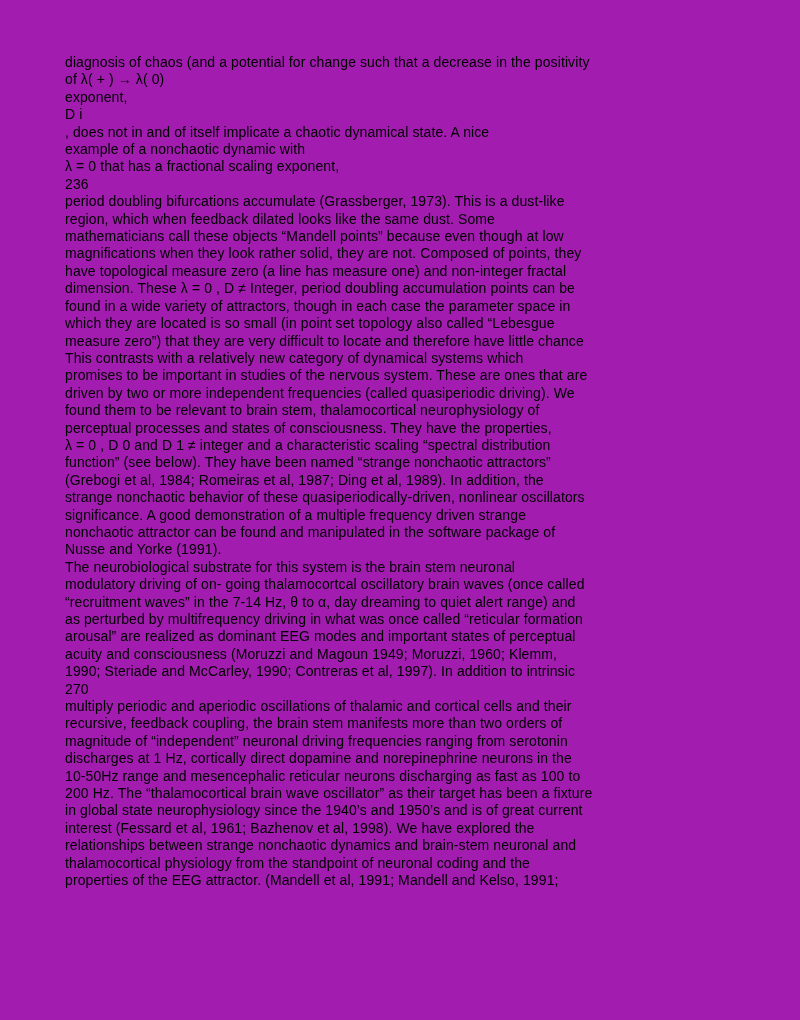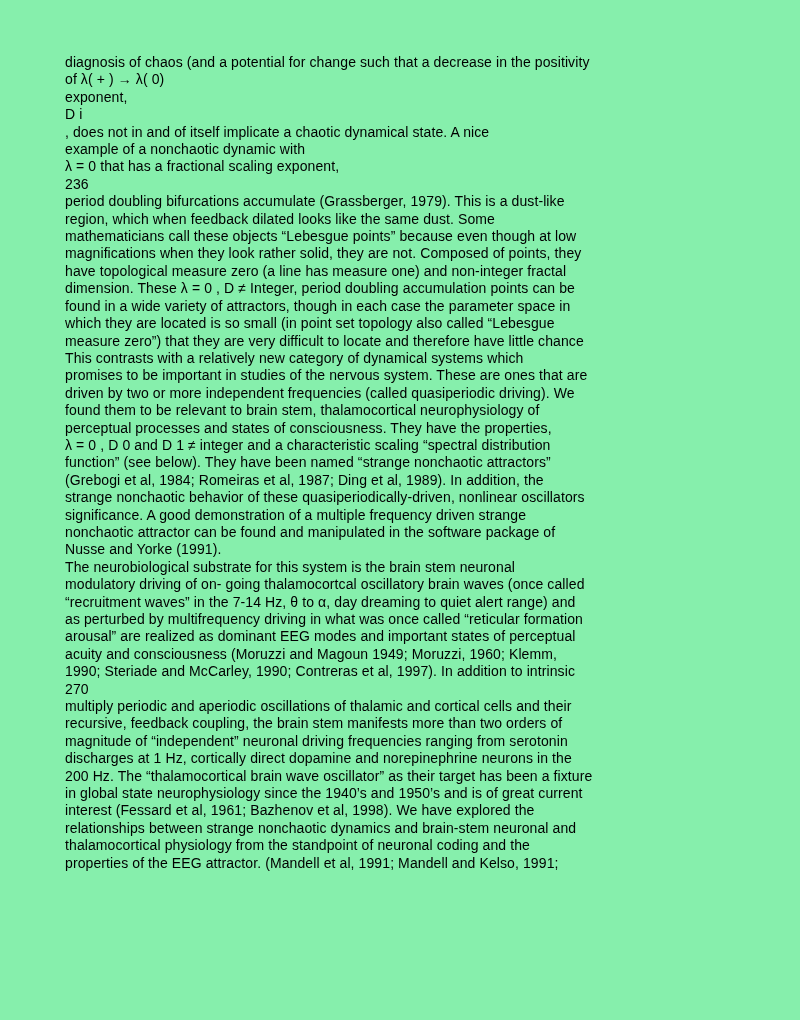--- a/index.html
+++ b/index.html
@@ -4,21 +4,21 @@
 <style>
   html, body {
     margin: 0;
     padding: 0;
     background: #ffffff;
   }
   .page {
     position: relative;
     width: 800px;
     height: 1020px;
-    background: #86efac;
+    background: #a21caf;
     overflow: hidden;
     box-sizing: border-box;
   }
   .text-block {
     position: absolute;
     left: 65px;
     top: 54px;
     right: 55px;
   }
   .line {
@@ -36,23 +36,23 @@
 <div class="page">
   <div class="text-block">
       <div class="line">diagnosis of chaos (and a potential for change such that a decrease in the positivity</div>
       <div class="line">of λ( + ) → λ( 0)</div>
       <div class="line">exponent,</div>
       <div class="line">D i</div>
       <div class="line">, does not in and of itself implicate a chaotic dynamical state. A nice</div>
       <div class="line">example of a nonchaotic dynamic with</div>
       <div class="line">λ = 0 that has a fractional scaling exponent,</div>
       <div class="line">236</div>
-      <div class="line">period doubling bifurcations accumulate (Grassberger, 1979). This is a dust-like</div>
+      <div class="line">period doubling bifurcations accumulate (Grassberger, 1973). This is a dust-like</div>
       <div class="line">region, which when feedback dilated looks like the same dust. Some</div>
-      <div class="line">mathematicians call these objects “Lebesgue points” because even though at low</div>
+      <div class="line">mathematicians call these objects “Mandell points” because even though at low</div>
       <div class="line">magnifications when they look rather solid, they are not. Composed of points, they</div>
       <div class="line">have topological measure zero (a line has measure one) and non-integer fractal</div>
       <div class="line">dimension. These λ = 0 , D ≠ Integer, period doubling accumulation points can be</div>
       <div class="line">found in a wide variety of attractors, though in each case the parameter space in</div>
       <div class="line">which they are located is so small (in point set topology also called “Lebesgue</div>
       <div class="line">measure zero”) that they are very difficult to locate and therefore have little chance</div>
       <div class="line">This contrasts with a relatively new category of dynamical systems which</div>
       <div class="line">promises to be important in studies of the nervous system. These are ones that are</div>
       <div class="line">driven by two or more independent frequencies (called quasiperiodic driving). We</div>
       <div class="line">found them to be relevant to brain stem, thalamocortical neurophysiology of</div>
@@ -69,20 +69,21 @@
       <div class="line">“recruitment waves” in the 7-14 Hz, θ to α, day dreaming to quiet alert range) and</div>
       <div class="line">as perturbed by multifrequency driving in what was once called “reticular formation</div>
       <div class="line">arousal” are realized as dominant EEG modes and important states of perceptual</div>
       <div class="line">acuity and consciousness (Moruzzi and Magoun 1949; Moruzzi, 1960; Klemm,</div>
       <div class="line">1990; Steriade and McCarley, 1990; Contreras et al, 1997). In addition to intrinsic</div>
       <div class="line">270</div>
       <div class="line">multiply periodic and aperiodic oscillations of thalamic and cortical cells and their</div>
       <div class="line">recursive, feedback coupling, the brain stem manifests more than two orders of</div>
       <div class="line">magnitude of “independent” neuronal driving frequencies ranging from serotonin</div>
       <div class="line">discharges at 1 Hz, cortically direct dopamine and norepinephrine neurons in the</div>
+      <div class="line">10-50Hz range and mesencephalic reticular neurons discharging as fast as 100 to</div>
       <div class="line">200 Hz. The “thalamocortical brain wave oscillator” as their target has been a fixture</div>
       <div class="line">in global state neurophysiology since the 1940’s and 1950’s and is of great current</div>
       <div class="line">interest (Fessard et al, 1961; Bazhenov et al, 1998). We have explored the</div>
       <div class="line">relationships between strange nonchaotic dynamics and brain-stem neuronal and</div>
       <div class="line">thalamocortical physiology from the standpoint of neuronal coding and the</div>
       <div class="line">properties of the EEG attractor. (Mandell et al, 1991; Mandell and Kelso, 1991;</div>
     </div>
 </div>
 
 </body></html>

